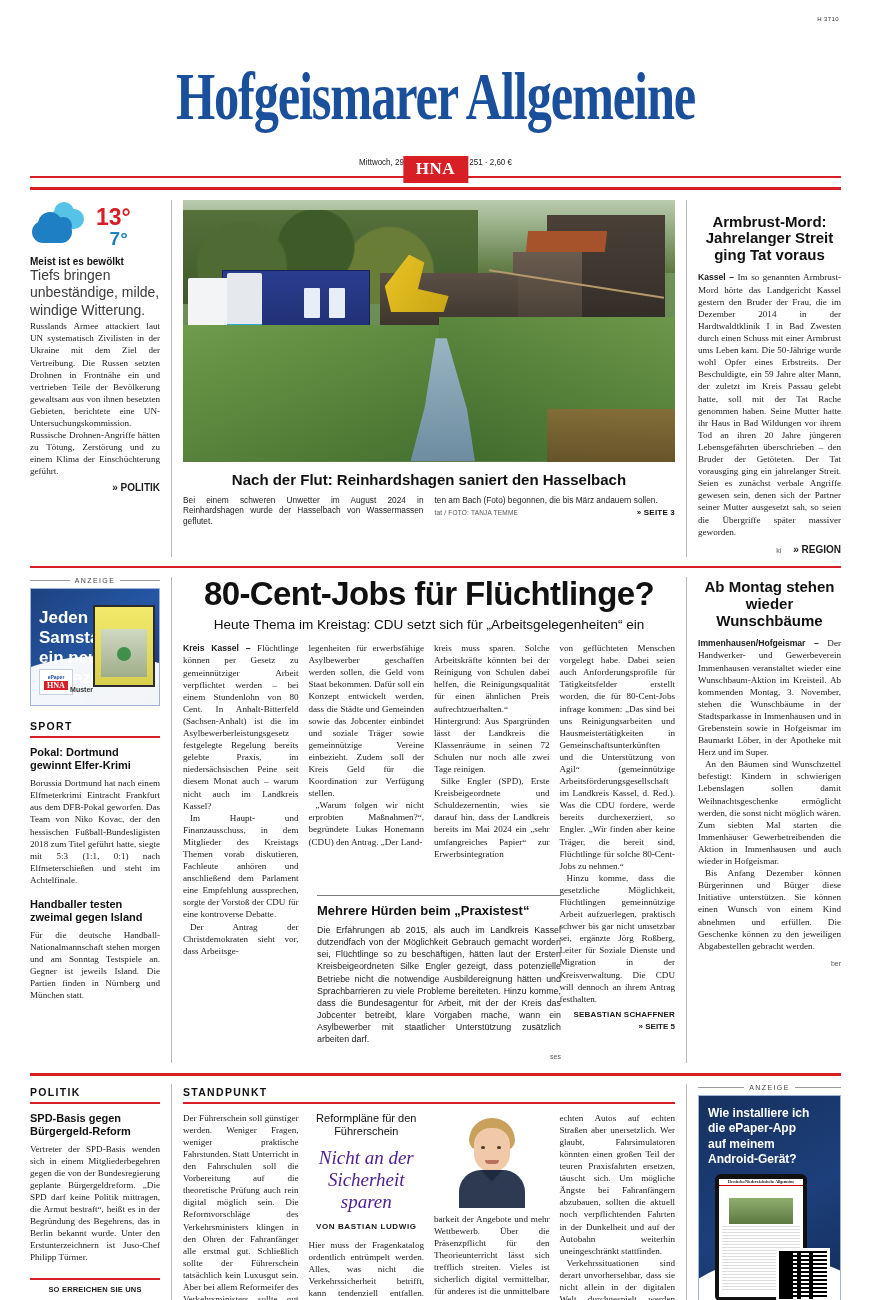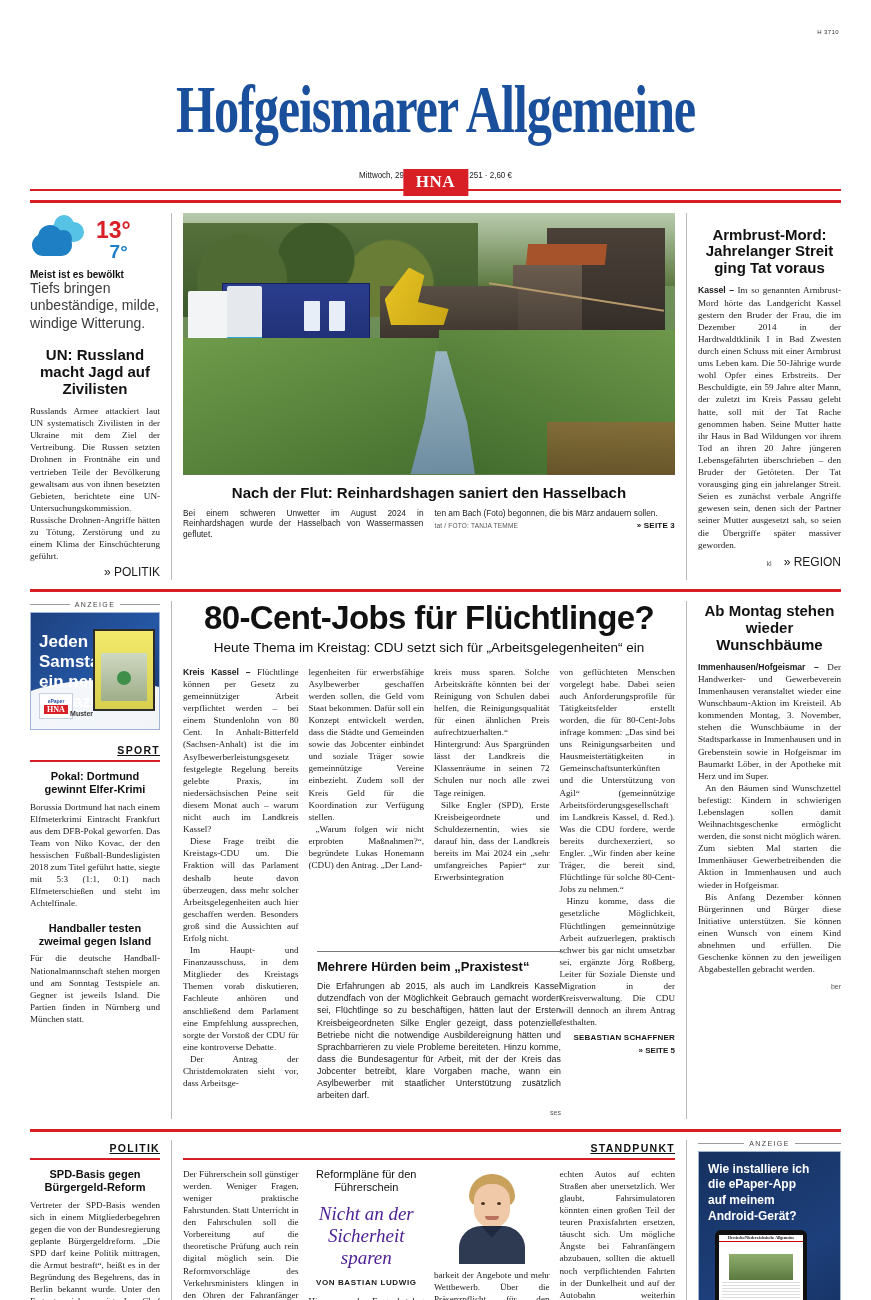--- a/index.html
+++ b/index.html
@@ -3,21 +3,21 @@
 <meta charset="utf-8">
 <style>
   * { box-sizing: border-box; margin: 0; padding: 0; }
   html, body {
     width: 871px; height: 1300px;
     background: #ffffff;
     font-family: "Liberation Serif", serif;
     color: #1a1a1a;
     overflow: hidden;
   }
-  .page { position: relative; width: 871px; height: 1300px; padding: 17px 30px; }
+  .page { position: relative; width: 871px; height: 1300px; padding: 4px 30px; }
 
   
   .masthead { position: relative; padding-top: 58px; }
   .issue-code {
     position: absolute; right: 2px; top: 12px;
     font-family: "Liberation Sans", sans-serif;
     font-size: 6px; letter-spacing: .4px; color: #333;
   }
   .masthead-title {
     text-align: center;
@@ -86,28 +86,28 @@
   .temp-lo { font-family:"Liberation Sans",sans-serif; font-weight:bold; font-size:19px;
              color:#1f7fc4; line-height:1.05; text-align:right; padding-right:3px; }
   .weather-head { font-family:"Liberation Sans",sans-serif; font-weight:bold;
                   font-size:10px; color:#111; margin-top:2px; }
   .weather-sub { font-family:"Liberation Sans",sans-serif; font-size:14px;
                  color:#3b3b3b; line-height:1.28; margin-top:0; }
 
   .hl-s { font-family:"Liberation Sans",sans-serif; font-weight:bold;
           font-size:15px; line-height:1.13; text-align:center; margin:14px 0 7px; color:#111; }
   .hl-xs { font-family:"Liberation Sans",sans-serif; font-weight:bold;
-           font-size:11px; line-height:1.18; text-align:center; margin:12px 0 5px; color:#111; }
+           font-size:11px; line-height:1.18; margin:12px 0 5px; color:#111; }
 
   .body-txt {
     font-family:"Liberation Serif", serif; font-size:9.1px; line-height:1.33;
     text-align: justify; hyphens: auto; color:#1a1a1a;
   }
   .body-txt p + p { text-indent: 7px; }
-  .ref { font-family:"Liberation Sans",sans-serif; font-weight:normal; font-size:12px;margin-top:40px; }
+  .ref { font-family:"Liberation Sans",sans-serif; font-weight:bold; font-size:10px;margin-top:40px; }
   .author-ini { font-family:"Liberation Sans",sans-serif; font-size:7px; color:#555; }
 
   
   .photo { width: 100%; height: 262px; position: relative; overflow: hidden;
            background: linear-gradient(#7a9b63, #5d7c4a); }
   .photo .sky { position:absolute; left:0; top:0; width:100%; height:28%;
       background: linear-gradient(#b9ccae, #5d7840); }
   .photo .trees { position:absolute; left:0; top:4%; width:60%; height:36%;
       background: radial-gradient(circle at 20% 60%, #4f6b33 0 18%, transparent 19%),
                   radial-gradient(circle at 45% 40%, #3e5a28 0 22%, transparent 23%),
@@ -184,21 +184,21 @@
   .ad-badge { position:absolute; left:8px; bottom:10px; width:34px; height:26px;
       background:#fff; border:1px solid #c7cfdc; z-index:5;
       display:flex; flex-direction:column; align-items:center; justify-content:center; }
   .ad-badge .t1 { font-family:"Liberation Sans",sans-serif; font-size:5px; color:#24509a; font-weight:bold;}
   .ad-badge .t2 { font-family:"Liberation Serif",serif; font-size:8px; font-weight:bold;
       background:#d81f26; color:#fff; padding:0 3px; margin-top:1px; }
   .ad-muster { position:absolute; right:66px; bottom:12px; z-index:5;
       font-family:"Liberation Sans",sans-serif; font-size:7px; font-weight:bold; color:#333; }
 
   .sec-head { font-family:"Liberation Sans",sans-serif; font-weight:bold;
-      font-size:10.5px; letter-spacing:1.3px; text-align:right; margin:14px 0 4px; color:#111;text-decoration:underline; }
+      font-size:10.5px; letter-spacing:1.3px; text-align:left; margin:14px 0 4px; color:#111; }
   .sec-rule { height:2px; background:#d81f26; margin-bottom:8px; }
 
   .big-head { font-family:"Liberation Sans",sans-serif; font-weight:bold;
       font-size:33px; line-height:1.02; text-align:center; color:#111; letter-spacing:-0.6px; }
   .big-sub { font-family:"Liberation Sans",sans-serif; font-size:13.5px;
       line-height:1.2; text-align:center; color:#111; margin-top:6px; }
 
   .cols4 { display:flex; gap:10px; margin-top:9px; }
   .cols4 > div { flex:1; }
   .kicker { font-family:"Liberation Sans",sans-serif; font-weight:bold; font-size:8.6px; }
@@ -303,21 +303,20 @@
             <div class="c2c"></div>
         </div>
         <div class="temps">
           <div class="temp-hi">13°</div>
           <div class="temp-lo">7°</div>
         </div>
       </div>
       <div class="weather-head">Meist ist es bewölkt</div>
       <div class="weather-sub">Tiefs bringen unbeständige, milde, windige Witterung.</div>
 
-      <div class="hl-s">UN: Russland macht Jagd auf Zivilisten</div>
       <div class="body-txt">
         <p>Russlands Armee attackiert laut UN systematisch Zivilisten in der Ukraine mit dem Ziel der Vertreibung. Die Russen setzten Drohnen in Frontnähe ein und vertrieben Teile der Bevölkerung gewaltsam aus von ihnen besetzten Gebieten, berichtete eine UN-Untersuchungskommission. Russische Drohnen-Angriffe hätten zu Tötung, Zerstörung und zu einem Klima der Einschüchterung geführt.</p>
       </div>
       <div style="text-align:right;"><span class="ref">» POLITIK</span></div>
     </div>
 
     <div class="col-mid">
       <div class="photo">
         <div class="sky"></div>
           <div class="trees"></div>
@@ -401,21 +400,20 @@
       </div>
     </div>
 
     <div class="ms-mid">
       <h1 class="big-head">80-Cent-Jobs für Flüchtlinge?</h1>
       <div class="big-sub">Heute Thema im Kreistag: CDU setzt sich für „Arbeitsgelegenheiten“ ein</div>
 
       <div class="cols4">
         <div class="body-txt">
           <p><span class="kicker">Kreis Kassel –</span><span> Flüchtlinge können per Gesetz zu gemeinnütziger Arbeit verpflichtet werden – bei einem Stundenlohn von 80 Cent. In Anhalt-Bitterfeld (Sachsen-Anhalt) ist die im Asylbewerberleistungsgesetz festgelegte Regelung bereits gelebte Praxis, im niedersächsischen Peine seit diesem Monat auch – warum nicht auch im Landkreis Kassel?</span></p>
-          <p>Diese Frage treibt die Kreistags-CDU um. Die Fraktion will das Parlament deshalb heute davon überzeugen, dass mehr solcher Arbeitsgelegenheiten auch hier geschaffen werden. Besonders groß sind die Aussichten auf Erfolg nicht.</p>
           <p>Im Haupt- und Finanzausschuss, in dem Mitglieder des Kreistags Themen vorab diskutieren, Fachleute anhören und anschließend dem Parlament eine Empfehlung aussprechen, sorgte der Vorstoß der CDU für eine kontroverse Debatte.</p>
           <p>Der Antrag der Christdemokraten sieht vor, dass Arbeitsge-</p>
         </div>
         <div class="body-txt">
           <p>legenheiten für erwerbsfähige Asylbewerber geschaffen werden sollen, die Geld vom Staat bekommen. Dafür soll ein Konzept entwickelt werden, dass die Städte und Gemeinden sowie das Jobcenter einbindet und soziale Träger sowie gemeinnützige Vereine einbezieht. Zudem soll der Kreis Geld für die Koordination zur Verfügung stellen.</p>
           <p>„Warum folgen wir nicht erprobten Maßnahmen?“, begründete Lukas Honemann (CDU) den Antrag. „Der Land-</p>
         </div>
         <div class="body-txt">
           <p>kreis muss sparen. Solche Arbeitskräfte könnten bei der Reinigung von Schulen dabei helfen, die Reinigungsqualität für einen ähnlichen Preis aufrechtzuerhalten.“ Hintergrund: Aus Spargründen lässt der Landkreis die Klassenräume in seinen 72 Schulen nur noch alle zwei Tage reinigen.</p>
           <p>Silke Engler (SPD), Erste Kreisbeigeordnete und Schuldezernentin, wies sie darauf hin, dass der Landkreis bereits im Mai 2024 ein „sehr umfangreiches Papier“ zur Erwerbsintegration</p>

